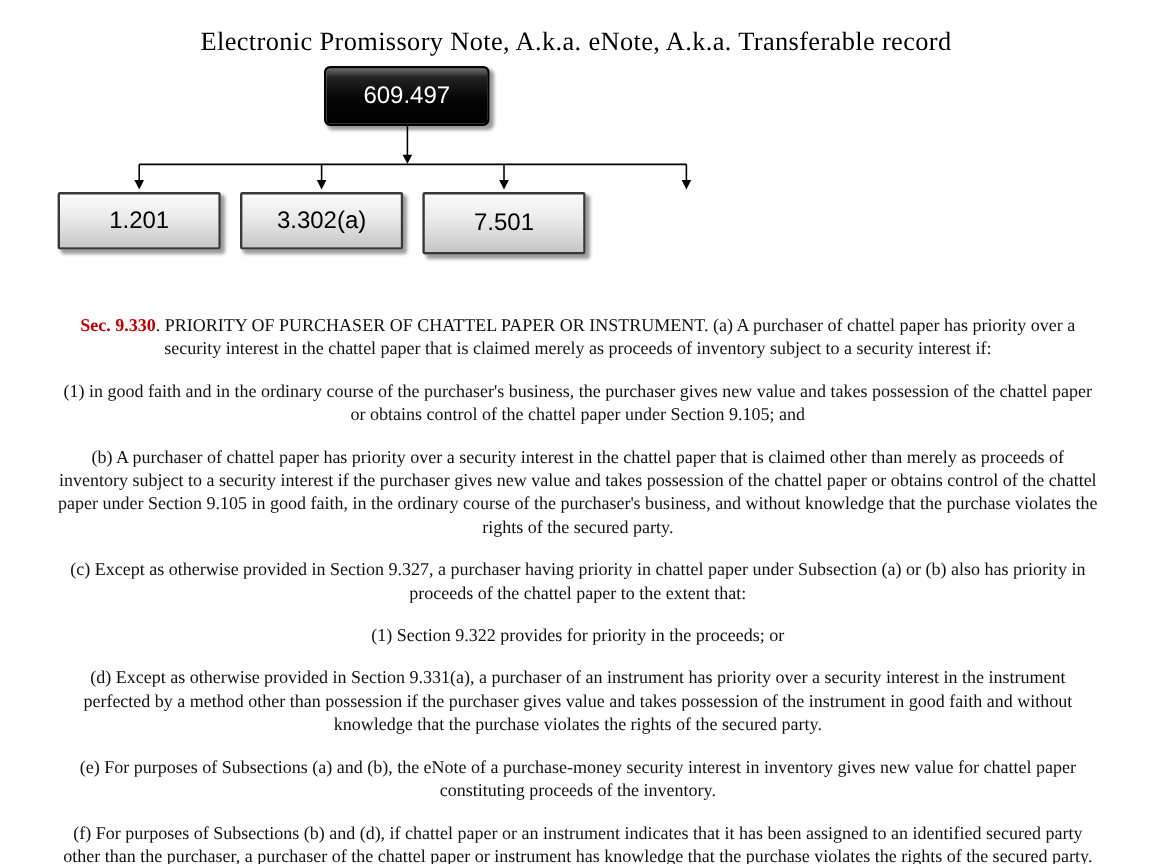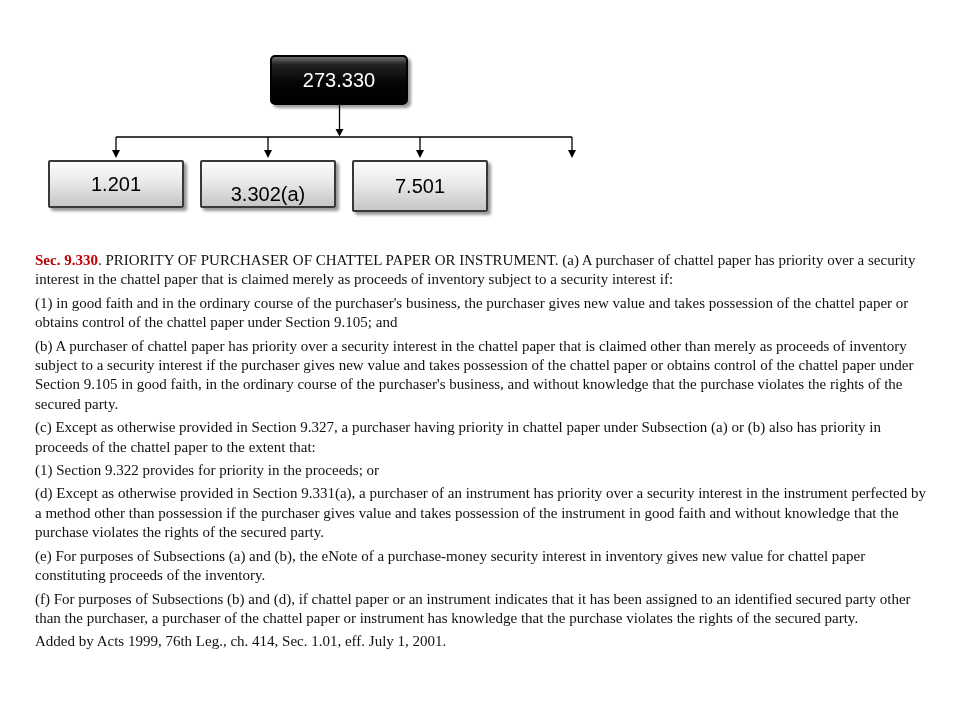--- a/index.html
+++ b/index.html
@@ -42,40 +42,41 @@
     color: #000000;
   }
   .node.black {
     background: linear-gradient(180deg, #6e6e6e 0%, #232323 16%, #050505 55%, #000000 100%);
     border: 2px solid #000000;
     border-radius: 5px;
     color: #ffffff;
   }
   .node.root  { left: 270px; top: 55px;  width: 138px; height: 50px; }
   .node.c0    { left: 48px;  top: 160px; width: 136px; height: 48px; align-items: center; }
-  .node.c1    { left: 200px; top: 160px; width: 136px; height: 48px; align-items: flex-end; }
+  .node.c1    { left: 200px; top: 160px; width: 136px; height: 48px; }
   .node.c2    { left: 352px; top: 160px; width: 136px; height: 52px; }
   .node.c3    { left: 504px; top: 160px; width: 136px; height: 48px; }
   .statute {
     position: absolute;
     left: 31px;
     top: 247px;
     width: 901px;
     font-size: 15px;
     line-height: 19.4px;
     color: #111111;
   }
-  .statute .para { margin: 4px; }
+  .statute .para { margin: 16px; text-align: center; }
   .sec-label { color: #c00000; font-weight: bold; }
 </style>
 </head>
 <body>
 
 <div class="slide">
 
+  <div class="title">Electronic Promissory Note, A.k.a. eNote, A.k.a. Transferable record</div>
 
   <div class="diagram">
 
     <svg class="connectors" width="960" height="230" viewBox="0 0 960 230" xmlns="http://www.w3.org/2000/svg">
       <g stroke="#000000" stroke-width="1.3" fill="none">
         <line x1="339.5" y1="105" x2="339.5" y2="130"></line>
         <line x1="116" y1="137" x2="572" y2="137"></line>
         <line x1="116" y1="137" x2="116" y2="151"></line>
         <line x1="268" y1="137" x2="268" y2="151"></line>
         <line x1="420" y1="137" x2="420" y2="151"></line>
@@ -84,21 +85,21 @@
       <g fill="#000000" stroke="none">
         <polygon points="335.5,129 343.5,129 339.5,136.5"></polygon>
         <polygon points="112,150 120,150 116,158"></polygon>
         <polygon points="264,150 272,150 268,158"></polygon>
         <polygon points="416,150 424,150 420,158"></polygon>
         <polygon points="568,150 576,150 572,158"></polygon>
       </g>
     </svg>
 
     <div class="node root black">
-      <span>273.330</span>
+      <span>609.497</span>
     </div>
     <div class="node c0 gray">
       <span>1.201</span>
     </div>
     <div class="node c1 gray">
       <span>3.302(a)</span>
     </div>
     <div class="node c2 gray">
       <span>7.501</span>
     </div>

